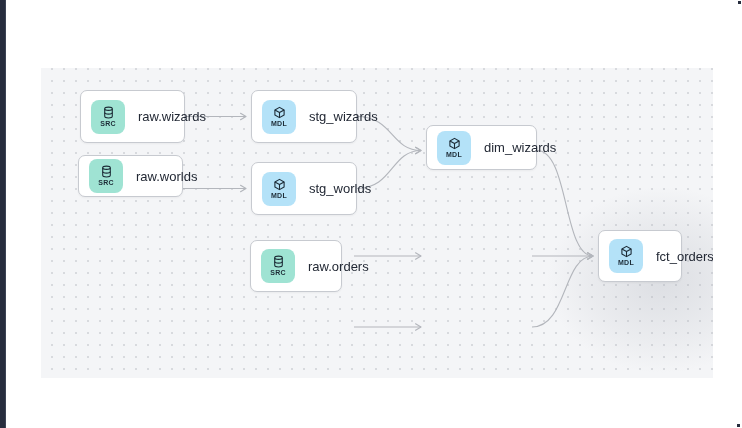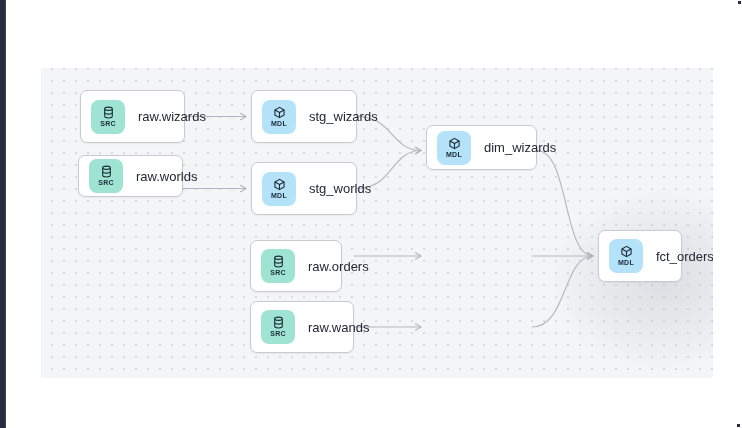--- a/index.html
+++ b/index.html
@@ -148,31 +148,20 @@
           <ellipse cx="12" cy="5" rx="7" ry="3"></ellipse>
           <path d="M5 5v14c0 1.7 3.1 3 7 3s7-1.3 7-3V5"></path>
           <path d="M5 12c0 1.7 3.1 3 7 3s7-1.3 7-3"></path>
         </svg>
       <span class="badge-label">SRC</span>
     </span>
     <span class="node-label">raw.orders</span>
   </div>
 
 
-  <div class="node" style="left:209px;top:233px;width:104px;height:52px">
-    <span class="badge src">
-      <svg viewBox="0 0 24 24" fill="none" stroke="currentColor" stroke-width="2">
-          <ellipse cx="12" cy="5" rx="7" ry="3"></ellipse>
-          <path d="M5 5v14c0 1.7 3.1 3 7 3s7-1.3 7-3V5"></path>
-          <path d="M5 12c0 1.7 3.1 3 7 3s7-1.3 7-3"></path>
-        </svg>
-      <span class="badge-label">SRC</span>
-    </span>
-    <span class="node-label">raw.wands</span>
-  </div>
 
 
   <div class="node" style="left:557px;top:162px;width:84px;height:52px">
     <span class="badge mdl">
       <svg viewBox="0 0 24 24" fill="none" stroke="currentColor" stroke-width="2" stroke-linejoin="round">
           <path d="M12 2.5 20.5 7.25 V16.75 L12 21.5 3.5 16.75 V7.25 Z"></path>
           <path d="M3.5 7.25 12 12 20.5 7.25"></path>
           <path d="M12 12 V21.5"></path>
         </svg>
       <span class="badge-label">MDL</span>

